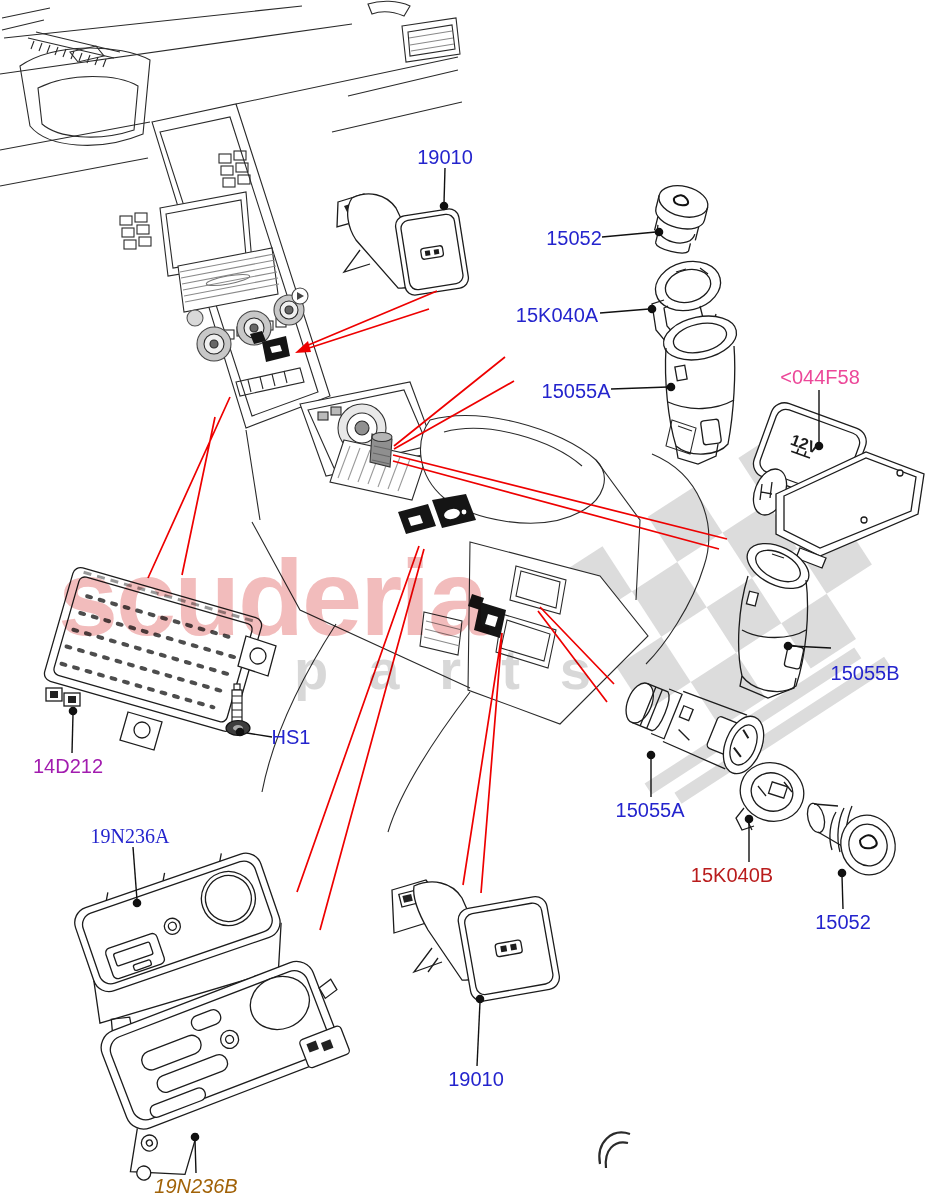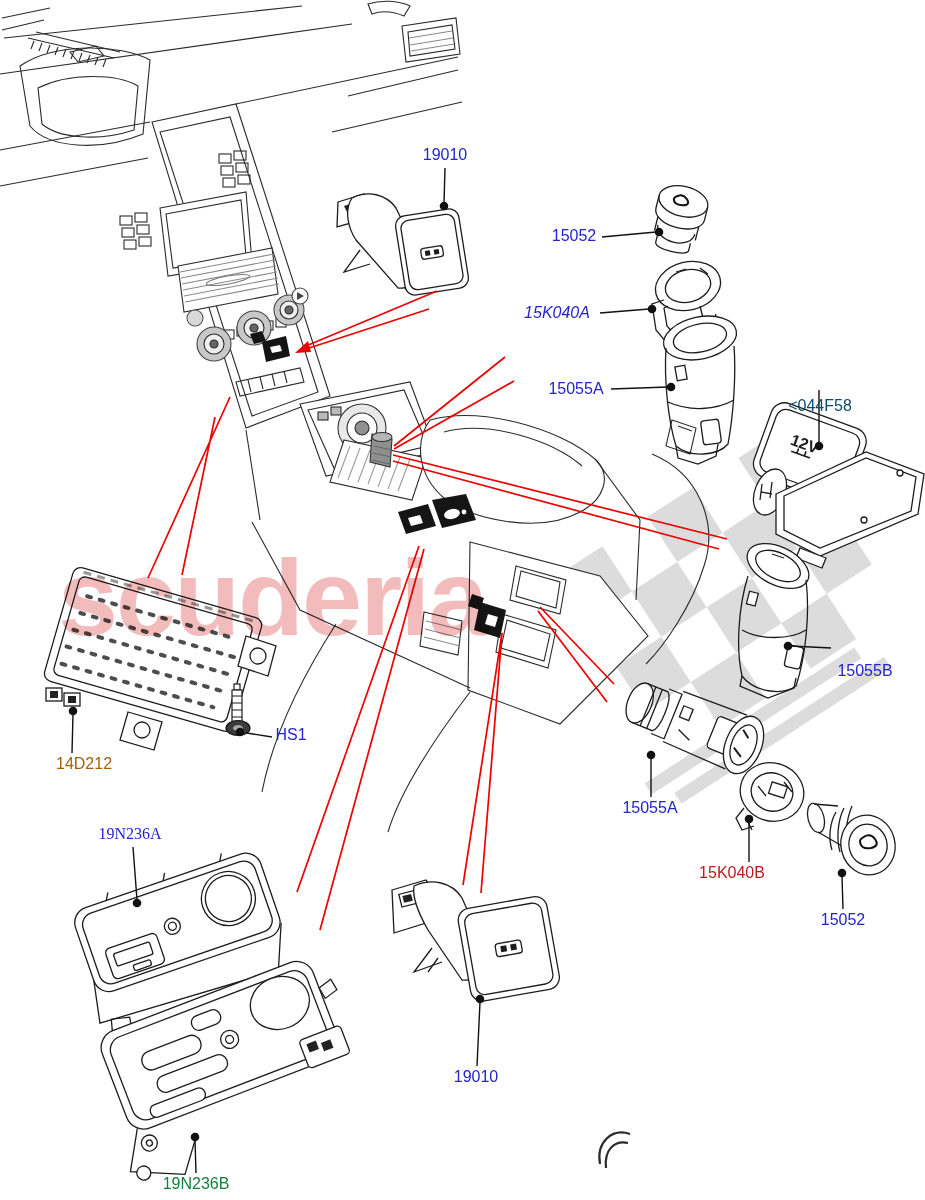--- a/index.html
+++ b/index.html
@@ -3,21 +3,21 @@
 <meta charset="utf-8">
 <style>
   html,body{margin:0;padding:0;}
   body{width:925px;height:1200px;background:#ffffff;overflow:hidden;position:relative;
        font-family:"Liberation Sans", sans-serif;}
   #stage{position:absolute;left:0;top:0;width:925px;height:1200px;}
   #art{position:absolute;left:0;top:0;z-index:1;}
   .wm{position:absolute;z-index:3;pointer-events:none;mix-blend-mode:multiply;line-height:1;}
   .wm-brand{left:58px;top:544px;font-size:108px;font-weight:bold;letter-spacing:-2px;}
   .wm-sub{left:294px;top:642px;font-size:56px;font-weight:bold;letter-spacing:40px;}
-  .part-label{position:absolute;z-index:4;transform:translateX(-50%);font-size:16px;
+  .part-label{position:absolute;z-index:4;transform:translateX(-50%);font-size:20px;
               white-space:nowrap;cursor:pointer;}
 </style>
 </head>
 <body>
 
 <div id="stage">
 
 <svg id="art" width="925" height="1200" viewBox="0 0 925 1200">
 
   <g fill="#dcdcdc" stroke="none" transform="rotate(-33 740 600)">
@@ -388,29 +388,30 @@
     <path d="M843,909 L842,876" fill="none"></path>
         <circle cx="842" cy="873" r="3.6"></circle>
     <path d="M477,1066 L480,1002" fill="none"></path>
         <circle cx="480" cy="999" r="3.6"></circle>
     <path d="M196,1173 L195,1140" fill="none"></path>
         <circle cx="195" cy="1137" r="3.6"></circle>
   </g>
 </svg>
 
 <div class="wm wm-brand" style="color: rgb(242, 188, 188);">scuderia</div>
+<div class="wm wm-sub" style="color: rgb(216, 216, 216);">parts</div>
 
 <div class="part-label" style="left: 445px; top: 146px; color: rgb(36, 36, 205);">19010</div>
 <div class="part-label" style="left: 574px; top: 227px; color: rgb(36, 36, 205);">15052</div>
-<div class="part-label" style="left: 557px; top: 304px; color: rgb(36, 36, 205); font-style: italic;">15K040A</div>
+<div class="part-label" style="left: 557px; top: 304px; color: rgb(36, 36, 205);">15K040A</div>
 <div class="part-label" style="left: 576px; top: 380px; color: rgb(36, 36, 205);">15055A</div>
-<div class="part-label" style="left: 820px; top: 366px; color: #0c4a6e; margin-top: 31px;">&lt;044F58</div>
+<div class="part-label" style="left: 820px; top: 366px; color: #ec4899;">&lt;044F58</div>
 <div class="part-label" style="left: 865px; top: 662px; color: rgb(36, 36, 205);">15055B</div>
-<div class="part-label" style="left: 84px; top: 755px; color: #a16207;">14D212</div>
+<div class="part-label" style="left: 68px; top: 755px; color: #a21caf;">14D212</div>
 <div class="part-label" style="left: 291px; top: 726px; color: rgb(36, 36, 205); text-align: right;">HS1</div>
 <div class="part-label" style="left: 130px; top: 825px; color: rgb(36, 36, 205); font-family: Liberation Serif, serif;">19N236A</div>
 <div class="part-label" style="left: 650px; top: 799px; color: rgb(36, 36, 205);">15055A</div>
 <div class="part-label" style="left: 732px; top: 864px; color: #b91c1c;">15K040B</div>
 <div class="part-label" style="left: 843px; top: 911px; color: rgb(36, 36, 205);">15052</div>
 <div class="part-label" style="left: 476px; top: 1068px; color: rgb(36, 36, 205);">19010</div>
-<div class="part-label" style="left: 196px; top: 1175px; color: #15803d;">19N236B</div>
+<div class="part-label" style="left: 196px; top: 1175px; color: #a16207; font-style: italic;">19N236B</div>
 
 </div>
 
 </body></html>

